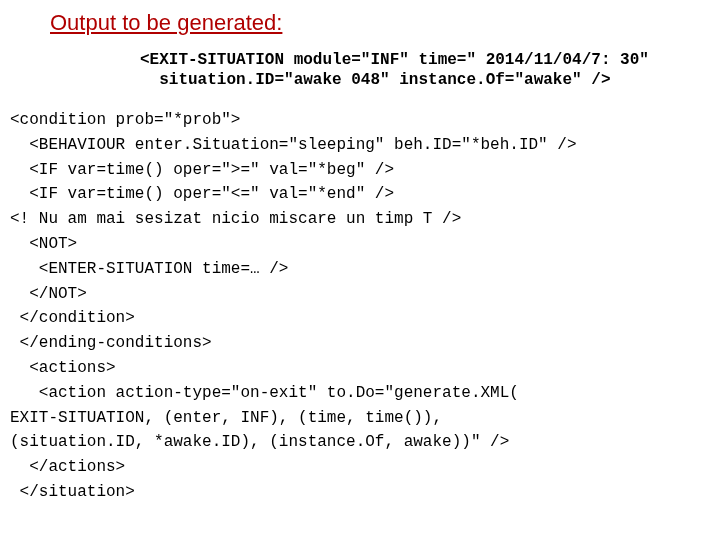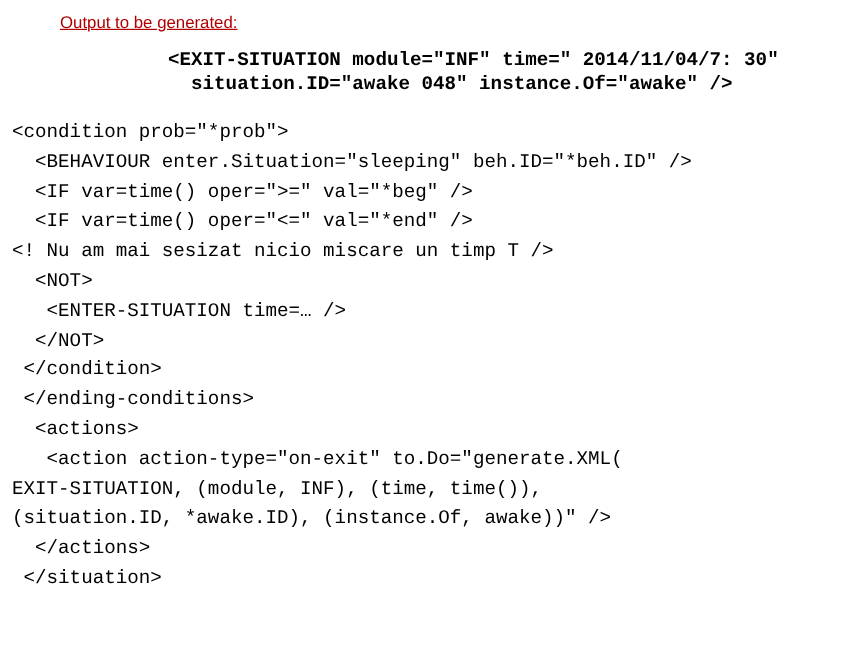--- a/index.html
+++ b/index.html
@@ -10,21 +10,21 @@
     font-family: Arial, Helvetica, sans-serif;
     background: #fff;
     color: #000;
     overflow: hidden;
   }
   .slide {
     padding: 0;
     box-sizing: border-box;
   }
   .title {
-    font-size: 14px;
+    font-size: 22px;
     color: #b00000;
     text-decoration: underline;
     padding: 10px 12px 14px 50px;
   }
   .hdr {
     font-family: "Courier New", Courier, monospace;
     font-size: 16px;
     font-weight: bold;
     color: #000;
     white-space: pre;
@@ -56,18 +56,18 @@
 <span>  &lt;IF var=time() oper="&gt;=" val="*beg" /&gt;</span>
 <span>  &lt;IF var=time() oper="&lt;=" val="*end" /&gt;</span>
 <span>&lt;! Nu am mai sesizat nicio miscare un timp T /&gt;</span>
 <span>  &lt;NOT&gt;</span>
 <span>   &lt;ENTER-SITUATION time=… /&gt;</span>
 <span>  &lt;/NOT&gt;</span>
 <span> &lt;/condition&gt;</span>
 <span> &lt;/ending-conditions&gt;</span>
 <span>  &lt;actions&gt;</span>
 <span>   &lt;action action-type="on-exit" to.Do="generate.XML(</span>
-<span>EXIT-SITUATION, (module, INF), (time, time()),</span>
+<span>EXIT-SITUATION, (enter, INF), (time, time()),</span>
 <span>(situation.ID, *awake.ID), (instance.Of, awake))" /&gt;</span>
 <span>  &lt;/actions&gt;</span>
 <span> &lt;/situation&gt;</span></div>
 
 </div>
 
 </body></html>

